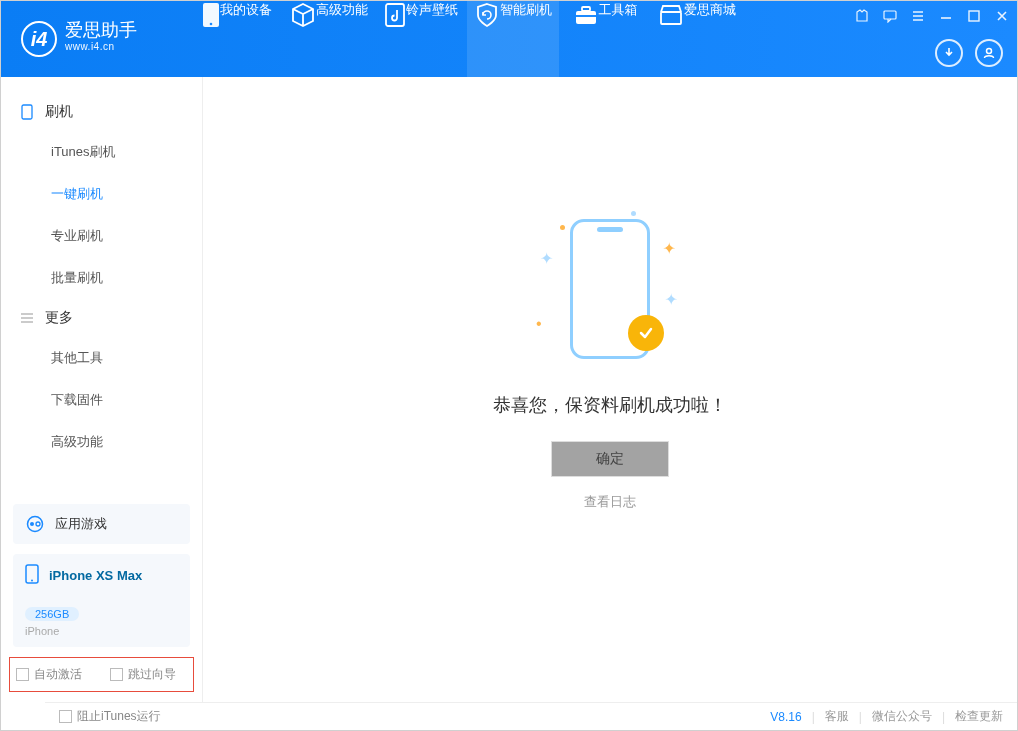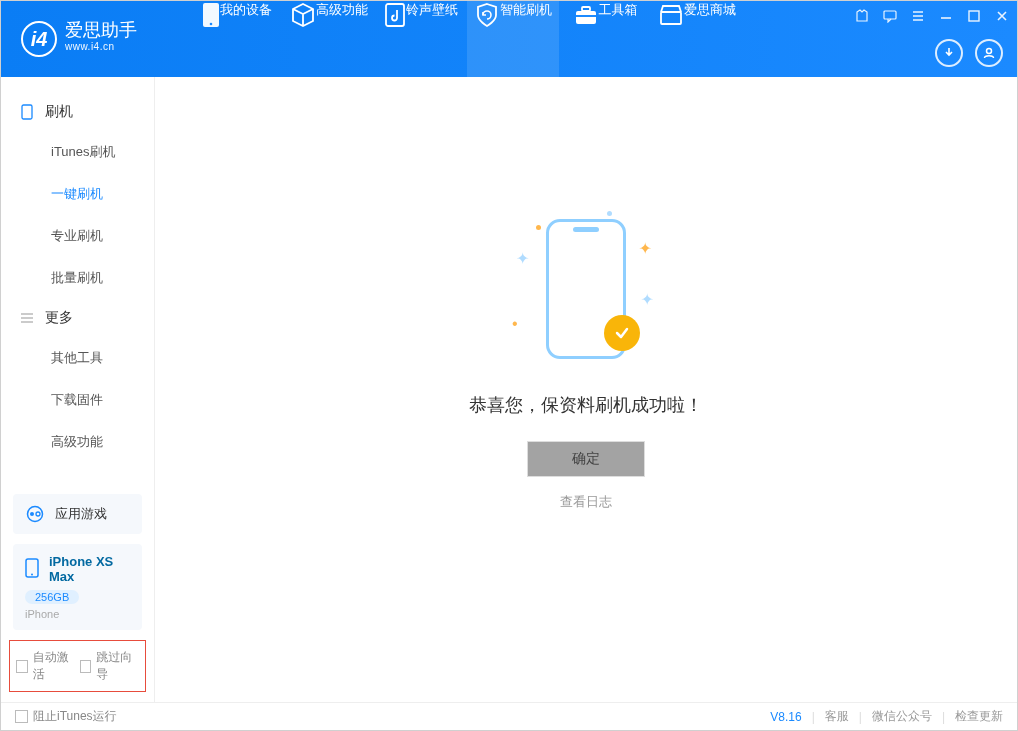--- a/index.html
+++ b/index.html
@@ -18,34 +18,34 @@
 .tab-icon { height: 28px; display: flex; align-items: center; justify-content: center; margin-bottom: 5px; }
 .tab-label { font-size: 13px; }
 
 .win-controls { position: absolute; right: 6px; top: 6px; display: flex; gap: 10px; align-items: center; }
 .win-btn { width: 18px; height: 18px; display: flex; align-items: center; justify-content: center; cursor: pointer; opacity: 0.9; }
 
 .header-right { position: absolute; right: 14px; bottom: 10px; display: flex; gap: 12px; }
 .hr-circle { width: 28px; height: 28px; border: 2px solid rgba(255,255,255,0.85); border-radius: 50%; display: flex; align-items: center; justify-content: center; cursor: pointer; }
 
 .body-area { display: flex; height: calc(100% - 76px - 28px); }
-.sidebar { width: 154px; border-right: 1px solid #eee; padding-top: 16px; display: flex; flex-direction: column; }
+.sidebar { width: 202px; border-right: 1px solid #eee; padding-top: 16px; display: flex; flex-direction: column; }
 .side-section-title { display: flex; align-items: center; padding: 10px 18px; font-size: 14px; color: #333; font-weight: 500; }
 .side-section-title .sicon { width: 16px; height: 16px; margin-right: 10px; display: flex; align-items: center; justify-content: center; }
 .side-item { padding: 12px 18px 12px 50px; font-size: 13px; color: #555; cursor: pointer; }
 .side-item.active { color: #1b8aff; }
 
 .device-card { margin: 18px 12px 0 12px; background: #f5f8fc; border-radius: 4px; padding: 10px 12px; display: flex; align-items: center; font-size: 13px; color: #333; }
 .device-card .dicon { width: 20px; height: 20px; margin-right: 10px; display: flex; align-items: center; justify-content: center; }
 .device-card2 { margin: 10px 12px 0 12px; background: #f5f8fc; border-radius: 4px; padding: 10px 12px; font-size: 13px; }
 .device-name { color: #0369a1; font-weight: 700; }
-.device-badge { display: inline-block; background: #e0f0ff; color: #1b8aff; border-radius: 10px; padding: 1px 10px; font-size: 11px; margin-top: 6px; }
+.device-badge { display: inline-block; background: #e0f0ff; color: #1b8aff; border-radius: 10px; padding: 1px 10px; font-size: 11px; margin-top: 20px; }
 .device-sub { color: #aaa; font-size: 11px; margin-top: 4px; }
 
-.bottom-options { margin-top: auto; border: 1.5px solid #e74c3c; margin: 10px 8px 10px 8px; padding: 8px 6px; display: flex; gap: 4px; align-items: center; }
+.bottom-options { margin-top: auto; border: 1.5px solid #e74c3c; margin: 10px 8px 10px 8px; padding: 8px 6px; display: flex; gap: 28px; align-items: center; }
 .chk-group { display: flex; align-items: center; gap: 5px; font-size: 12px; color: #888; }
 .chk-box { width: 13px; height: 13px; border: 1px solid #bbb; background: #fff; }
 
 .sidebar-flex { flex: 1; display: flex; flex-direction: column; }
 
 .main { flex: 1; display: flex; flex-direction: column; align-items: center; justify-content: center; padding-bottom: 60px; }
 .success-illust { width: 160px; height: 160px; position: relative; margin-bottom: 24px; }
 .phone-shape { width: 80px; height: 140px; border: 3px solid #8fcfff; border-radius: 14px; background: #fff; position: absolute; left: 40px; top: 10px; }
 .phone-notch { width: 26px; height: 5px; background: #8fcfff; border-radius: 3px; position: absolute; left: 67px; top: 18px; }
 .check-circle { width: 36px; height: 36px; background: #f9b509; border-radius: 50%; position: absolute; right: 26px; bottom: 18px; display: flex; align-items: center; justify-content: center; }
@@ -55,21 +55,21 @@
 .spark3 { left: 6px; bottom: 36px; color: #ffb74d; }
 .spark4 { right: 12px; bottom: 60px; }
 .dot { position: absolute; width: 5px; height: 5px; border-radius: 50%; }
 .dot1 { left: 30px; top: 16px; background: #ffb74d; }
 .dot2 { right: 54px; top: 2px; background: #b0dcff; }
 
 .success-text { font-size: 18px; color: #333; margin-bottom: 24px; }
 .ok-btn { padding: 8px 44px; border: 1px solid #ddd; background: #a3a3a3; font-size: 14px; color: #444; cursor: pointer; margin-bottom: 16px; }
 .log-link { font-size: 13px; color: #999; cursor: pointer; }
 
-.footer { height: 28px; border-top: 1px solid #eee; display: flex; align-items: center; padding: 0 14px; font-size: 12px; color: #999; }
+.footer { height: 28px; border-top: 1px solid #eee; display: flex; align-items: center; padding: 0 14px; font-size: 12px; color: #999; margin-left: 44px; }
 .footer-left { display: flex; align-items: center; gap: 6px; }
 .footer-right { margin-left: auto; display: flex; align-items: center; gap: 10px; }
 .fdiv { color: #ddd; }
 .flink { cursor: pointer; }
 .version { color: #1b8aff; }
 </style>
 </head>
 <body>
 
 <div class="header">

